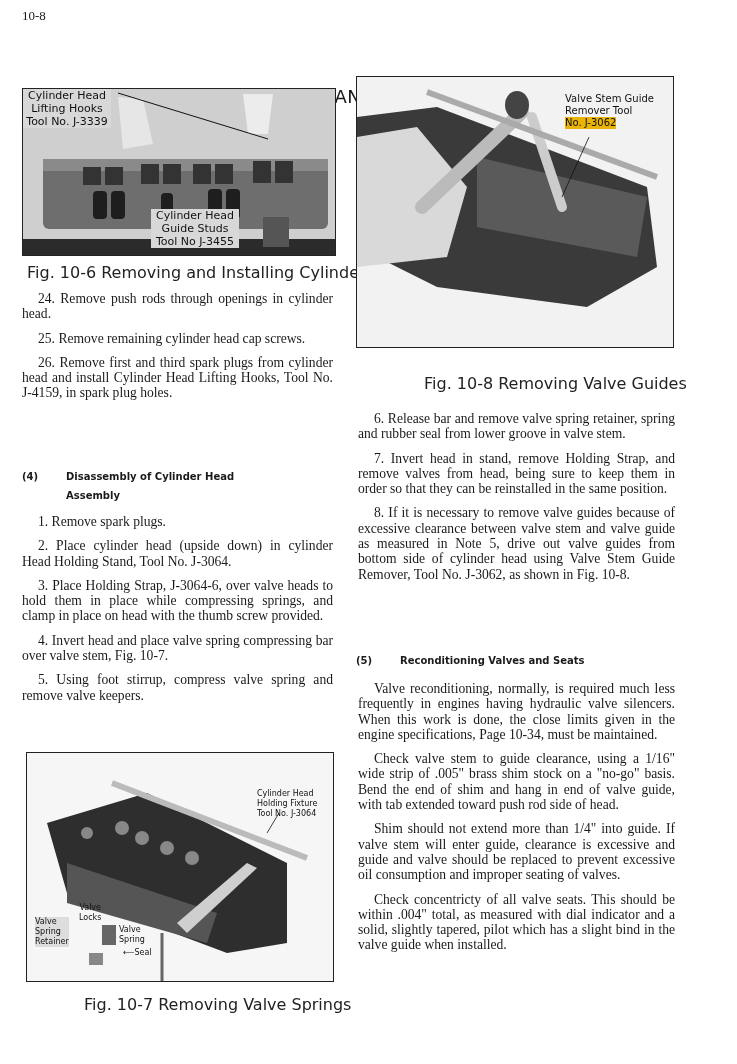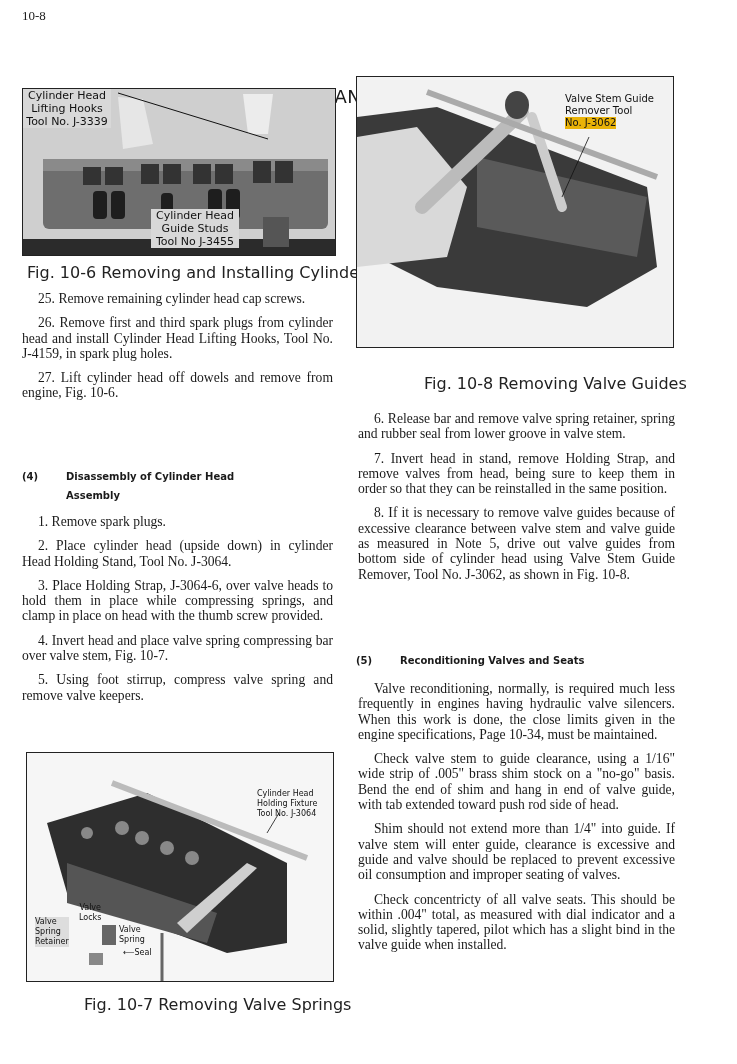--- a/index.html
+++ b/index.html
@@ -78,23 +78,23 @@
   </svg>
   <div class="callout" style="left:208px; top:16px; font-size:10px; line-height:12px;">
     <div>Valve Stem Guide</div>
     <div>Remover Tool</div>
     <div style="background:#eab308; display:inline-block;">No. J-3062</div>
   </div>
 </div>
 <div class="caption" style="left:424px; top:374px;">Fig. 10-8  Removing Valve Guides</div>
 
 <div class="col-text" style="left:22px; top:291px; width:311px;">
+  <p>24. Remove push rods through openings in cylinder head.</p>
   <p>25. Remove remaining cylinder head cap screws.</p>
   <p>26. Remove first and third spark plugs from cylinder head and install Cylinder Head Lifting Hooks, Tool No. J-4159, in spark plug holes.</p>
-  <p>27. Lift cylinder head off dowels and remove from engine, Fig. 10-6.</p>
 </div>
 
 <div class="heading" style="left:22px; top:467px; width:320px;">
   <span class="num">(4)</span><span>Disassembly of Cylinder Head</span><br>
   <span class="num"></span><span>Assembly</span>
 </div>
 
 <div class="col-text" style="left:22px; top:514px; width:311px;">
   <p>1. Remove spark plugs.</p>
   <p>2. Place cylinder head (upside down) in cylinder Head Holding Stand, Tool No. J-3064.</p>

